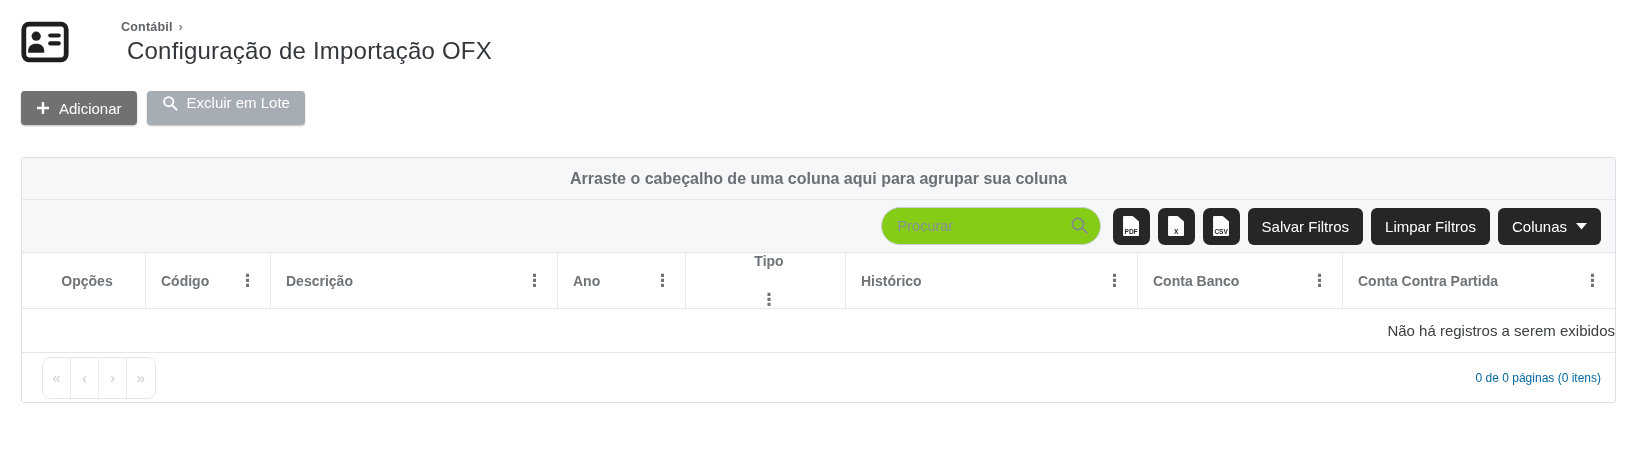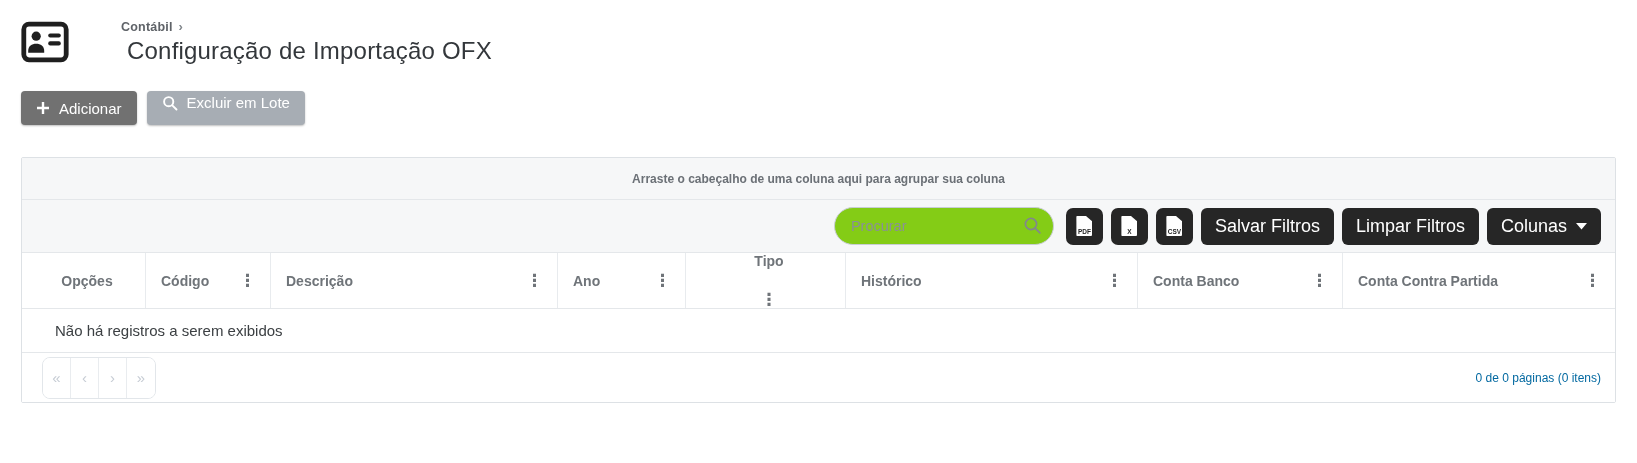--- a/index.html
+++ b/index.html
@@ -22,56 +22,56 @@
              font-family:inherit; box-shadow:0 1px 2px rgba(0,0,0,.25); }
   .act-btn.dark  { background:#717171; }
   .act-btn.muted { background:#a7adb4;align-items:flex-end; }
   .act-btn svg { display:block; }
 
   
   .grid { margin:32px 21px 0 21px; border:1px solid #dde1e5; border-radius:2px; background:#fff; }
 
   .group-row { height:42px; background:#f6f7f8; border-bottom:1px solid #e4e7ea;
                display:flex; align-items:center; justify-content:center; }
-  .group-row span { font-size:12px; font-weight:bold; color:#6b7076; }
+  .group-row span { font-size:16px; font-weight:bold; color:#6b7076; }
 
   .toolbar-row { height:53px; background:#f6f7f8; border-bottom:1px solid #e4e7ea;
                  display:flex; align-items:center; justify-content:flex-end; gap:8px; padding:0 14px; }
   .search-wrap { position:relative; width:220px; height:38px; margin-right:4px; }
   .search-wrap input { width:100%; height:100%; border:1px solid #c8ced4; border-radius:19px;
                        background:#84cc16; padding:0 38px 0 16px; font-size:14.5px; color:#3c4043;
                        font-family:inherit; outline:none; }
   .search-wrap input::placeholder { color:#8a9097; }
   .search-wrap .mag { position:absolute; right:12px; top:9px; }
 
   .icon-btn { width:37px; height:37px; background:#262626; border:none; border-radius:7px;
               display:inline-flex; align-items:center; justify-content:center; cursor:pointer; }
   .doc { position:relative; width:16px; height:20px; background:#fff; border-radius:1px;
          clip-path:polygon(0 0,60% 0,100% 28%,100% 100%,0 100%); }
   .doc-label { position:absolute; bottom:1px; left:0; right:0; text-align:center;
                font-size:6.5px; font-weight:bold; color:#262626; letter-spacing:0; }
 
   .flt-btn { height:37px; background:#262626; color:#fff; border:none; border-radius:6px;
-             padding:16px 14px; font-size:18px; font-family:inherit; cursor:pointer;
+             padding:16px 14px; font-size:15px; font-family:inherit; cursor:pointer;
              display:inline-flex; align-items:center; gap:9px; }
 
   .header-row { display:flex; height:56px; background:#fff; border-bottom:1px solid #e4e7ea; }
   .hcell { display:flex; align-items:center; padding:0 8px 0 15px; border-right:1px solid #e8ebee;
            font-size:14px; font-weight:bold; color:#6f7479; cursor:pointer;justify-content:center; }
   .hcell:last-child { border-right:none; flex:1; }
   .hcell .label { flex:1; }
   .hcell.center { justify-content:center; }
   .hcell.center .label { flex:0 1 auto; }
   .col-menu { color:#6f7479; font-size:17px; font-weight:bold; padding:0 6px; cursor:pointer;
               line-height:1; }
   .c0 { width:124px; } .c1 { width:125px; } .c2 { width:287px; } .c3 { width:128px; }
   .c4 { width:160px;flex-direction:column; } .c5 { width:292px; } .c6 { width:205px; }
 
   .empty-row { height:44px; display:flex; align-items:center; padding-left:33px;
-               border-bottom:1px solid #e4e7ea; font-size:15px; color:#3c4043; background:#fff; }
+               border-bottom:1px solid #e4e7ea; font-size:15px; color:#3c4043; background:#fff;justify-content:flex-end; }
 
   .pager-row { height:49px; display:flex; align-items:center; justify-content:space-between;
                padding:0 14px 0 20px; background:#fff; }
   .pager-group { display:flex; border:1px solid #e2e6ea; border-radius:8px; overflow:hidden; background:#fff; }
   .pager-btn { width:28px; height:40px; display:flex; align-items:center; justify-content:center;
                background:#fff; border:none; border-right:1px solid #e9ecef; color:#c6ccd4;
                font-size:15px; cursor:default; font-family:inherit; }
   .pager-btn:last-child { border-right:none; }
   .pager-info { font-size:12px; color:#0369a1; }
 </style>

